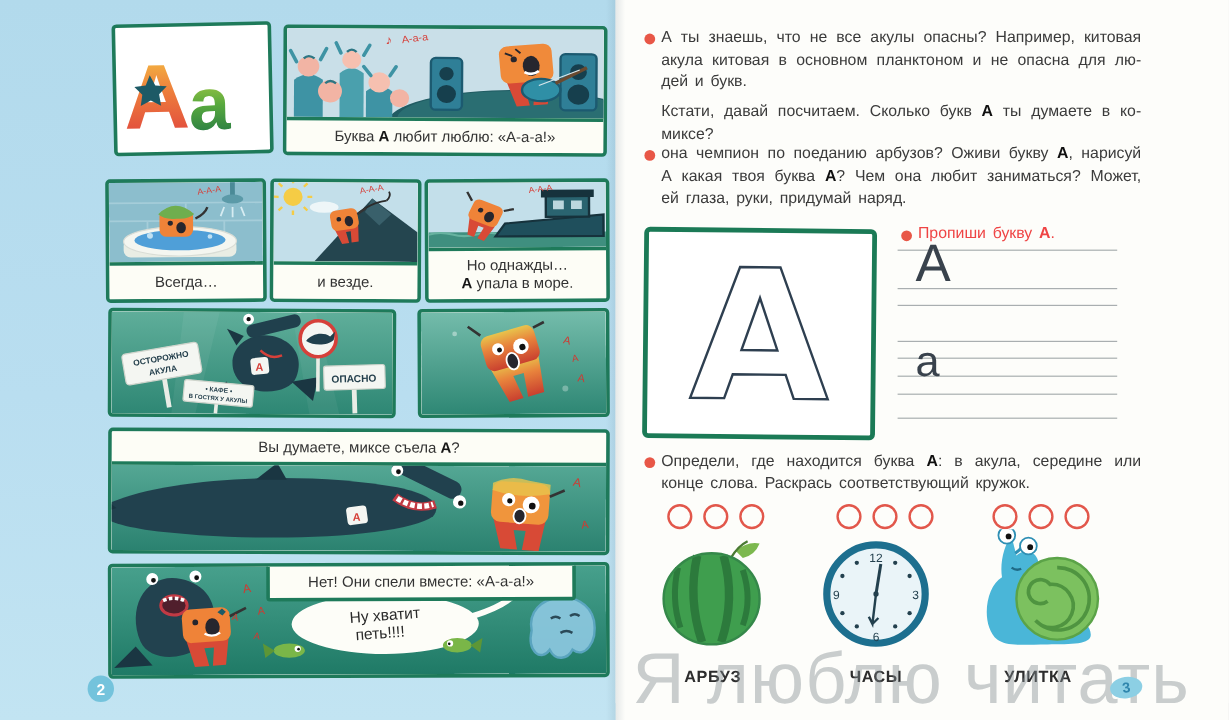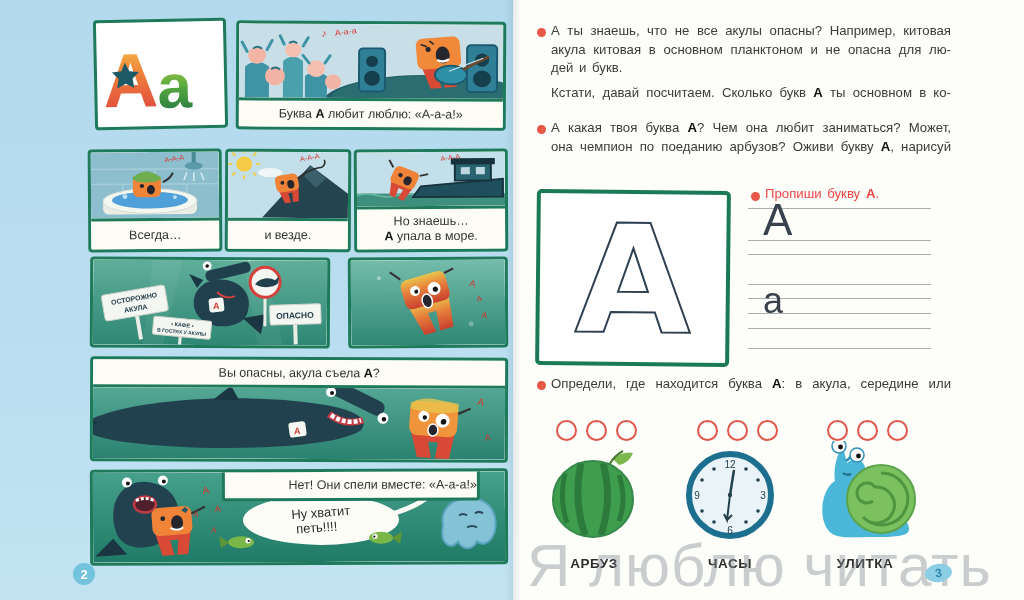--- a/index.html
+++ b/index.html
@@ -15,21 +15,21 @@
   .panel{position:absolute;border:3px solid #1e7a5a;border-radius:4px;background:#fff;
          box-sizing:border-box;overflow:hidden;display:flex;flex-direction:column}
   .panel svg{display:block;flex:1 1 auto;width:100%;height:100%}
   .cap{flex:0 0 auto;background:#fdfdf6;color:#333;font-size:12.5px;line-height:15px;
        text-align:center;border-top:3px solid #1e7a5a;display:flex;flex-direction:column;
        align-items:center;justify-content:center;padding:2px 2px}
   .cap b,.capTop b{font-weight:bold;color:#151515}
   .capTop{flex:0 0 auto;background:#fdfdf6;color:#333;font-size:12.5px;
           border-bottom:3px solid #1e7a5a;display:flex;align-items:center;justify-content:center}
   .capFloat{position:absolute;background:#fdfdf6;border:3px solid #1e7a5a;border-radius:3px;
-            color:#333;font-size:12.5px;display:flex;align-items:center;justify-content:flex-end;z-index:3}
+            color:#333;font-size:12.5px;display:flex;align-items:center;justify-content:center;z-index:3}
   .badge{position:absolute;border-radius:50%;background:#74c3dc;color:#fff;font-weight:bold;
          font-size:13px;display:flex;align-items:center;justify-content:center}
   
   .dot{position:absolute;width:9px;height:9px;border-radius:50%;background:#e85747}
   .para{position:absolute;left:38px;width:400px;font-size:13.2px;line-height:18.6px;
         color:#3b3b3b;word-spacing:2px}
   .para div{min-height:18.6px}
   .jl{text-align:justify;text-align-last:justify}
   .para b{color:#101010}
   #draw-box{position:absolute;left:23px;top:190px;width:194px;height:176px;background:#fff;
@@ -194,21 +194,21 @@
         <g transform="translate(40,14) rotate(24)">
           <path d="M2 18 L7 34 L13 34 L12 23 L17 23 L16 34 L22 34 L25 18 Z" fill="#d84a36"></path>
           <rect x="0" y="0" width="26" height="20" rx="5" fill="#ef8338"></rect>
           <circle cx="8" cy="9" r="2.2" fill="#26262e"></circle>
           <ellipse cx="17" cy="12" rx="4" ry="5" fill="#26262e"></ellipse>
           <path d="M-2 4 l-7 -6 M26 2 l7 -5" stroke="#333" stroke-width="2" fill="none"></path>
         </g>
         <text x="84" y="10" font-size="7.5" fill="#d6403a" transform="rotate(-8 84 10)">А-А-А</text>
       </svg>
       <div class="cap" style="height:36px">
-        <div>Но знаешь…</div>
+        <div>Но однажды…</div>
         <div><b>А</b><span> упала в море.</span></div>
       </div>
     </div>
 
     <div class="panel" style="left:90px;top:257px;width:240px;height:91px;transform:rotate(.3deg)">
       <svg viewBox="0 0 234 85" preserveAspectRatio="none">
         <defs>
           <linearGradient id="sea1" x1="0" y1="0" x2="0" y2="1">
             <stop offset="0" stop-color="#5fae9a"></stop>
               <stop offset="1" stop-color="#2e8774"></stop>
@@ -283,21 +283,21 @@
           <path d="M2 -2 l-8 -10 M46 4 l10 -2" stroke="#333" stroke-width="2.2" fill="none"></path>
         </g>
         <text x="118" y="26" font-size="9" fill="#cf3a32" transform="rotate(14 118 26)">А</text>
         <text x="126" y="42" font-size="8" fill="#cf3a32" transform="rotate(-10 126 42)">А</text>
         <text x="130" y="58" font-size="9" fill="#cf3a32" transform="rotate(8 130 58)">А</text>
       </svg>
     </div>
 
     <div class="panel" style="left:90px;top:357px;width:418px;height:105px;transform:rotate(.2deg)">
       <div class="capTop" style="height:25px">
-        <div><span>Вы опасны, акула съела </span><b>А</b><span>?</span></div>
+        <div><span>Вы думаете, миксе съела </span><b>А</b><span>?</span></div>
       </div>
       <svg viewBox="0 0 412 71" preserveAspectRatio="none">
         <defs>
           <linearGradient id="sea3" x1="0" y1="0" x2="0" y2="1">
             <stop offset="0" stop-color="#54a794"></stop>
               <stop offset="1" stop-color="#2b8270"></stop>
           </linearGradient>
         </defs>
         <rect width="412" height="71" fill="url(#sea3)"></rect>
         <g>
@@ -396,27 +396,29 @@
 
   <div id="right-page">
 
     <span class="dot" style="left:24px;top:28px"></span>
     <div class="para" style="top:22px">
       <div class="jl">А ты знаешь, что не все акулы опасны? Например, китовая</div>
       <div class="jl">акула китовая в основном планктоном и не опасна для лю-</div>
       <div>дей и букв.</div>
     </div>
     <div class="para" style="top:84px">
-      <div class="jl"><span>Кстати, давай посчитаем. Сколько букв </span><b>А</b><span> ты основном в ко-</span></div>
+      <div class="jl"><span>Кстати, давай посчитаем. Сколько букв </span><b>А</b><span> ты думаете в ко-</span></div>
+      <div>миксе?</div>
     </div>
 
     <span class="dot" style="left:24px;top:125px"></span>
     <div class="para" style="top:119px">
+      <div class="jl"><span>она чемпион по поеданию арбузов? Оживи букву </span><b>А</b><span>, нарисуй</span></div>
       <div class="jl"><span>А какая твоя буква </span><b>А</b><span>? Чем она любит заниматься? Может,</span></div>
-      <div class="jl"><span>она чемпион по поеданию арбузов? Оживи букву </span><b>А</b><span>, нарисуй</span></div>
+      <div>ей глаза, руки, придумай наряд.</div>
     </div>
 
     <div id="draw-box">
       <svg viewBox="0 0 186 168" width="100%" height="100%">
         <text x="93" y="138" text-anchor="middle" font-family="DejaVu Sans, sans-serif" font-size="150" font-weight="bold" fill="#ffffff" stroke="#2e3f50" stroke-width="2">А</text>
       </svg>
     </div>
 
     <span class="dot" style="left:238px;top:192px"></span>
     <div style="position:absolute;left:252px;top:186px;font-size:13.2px;color:#ef4444;word-spacing:2px">
@@ -429,20 +431,21 @@
     <div class="wline" style="top:298px"></div>
     <div class="wline" style="top:313px"></div>
     <div class="wline" style="top:328px"></div>
     <div class="wline" style="top:348px"></div>
     <div class="sampleA">А</div>
     <div class="samplea">а</div>
 
     <span class="dot" style="left:24px;top:381px"></span>
     <div class="para" style="top:375px">
       <div class="jl"><span>Определи, где находится буква </span><b>А</b><span>: в акула, середине или</span></div>
+      <div>конце слова. Раскрась соответствующий кружок.</div>
     </div>
 
     <div class="ring-group" style="left:43px">
       <span class="ring"></span>
       <span class="ring"></span>
       <span class="ring"></span>
     </div>
     <div class="ring-group" style="left:184px">
       <span class="ring"></span>
       <span class="ring"></span>

